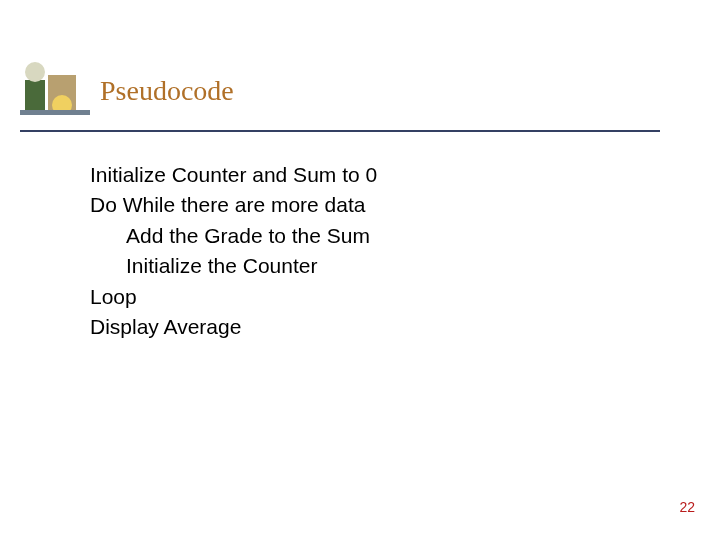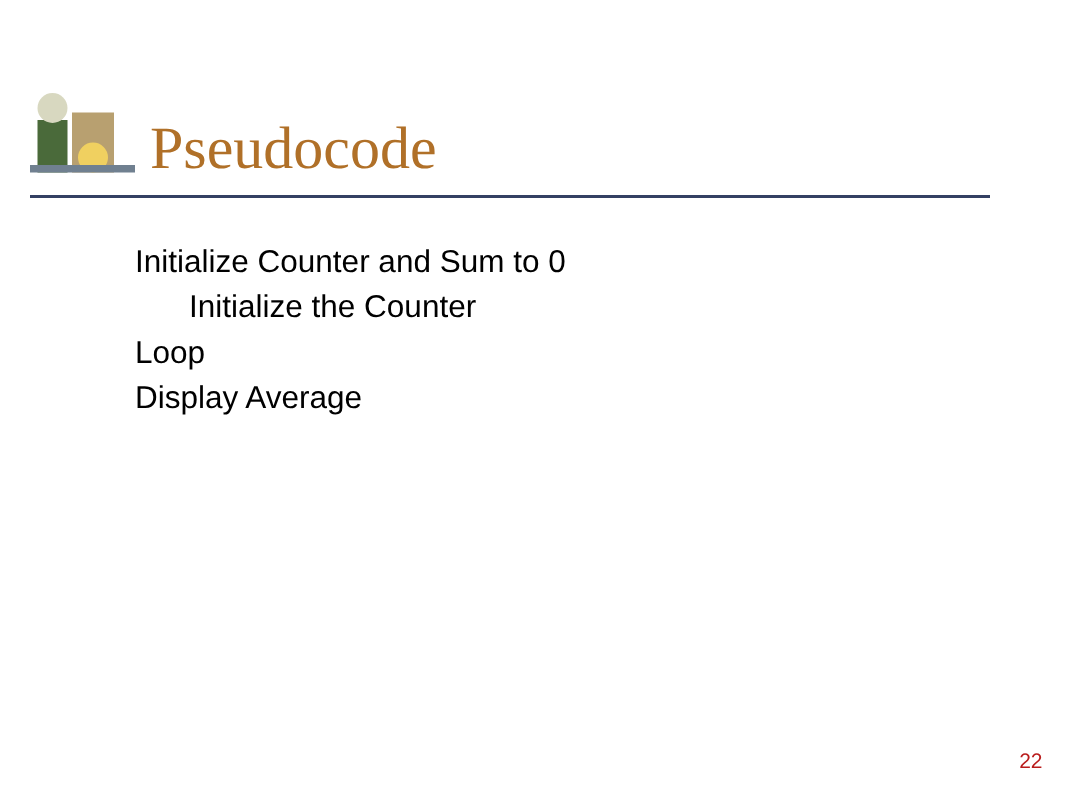--- a/index.html
+++ b/index.html
@@ -17,21 +17,21 @@
     left: 20px;
     top: 60px;
     width: 70px;
     height: 60px;
   }
   .title {
     position: absolute;
     left: 100px;
     top: 75px;
     font-family: "Times New Roman", Times, serif;
-    font-size: 40px;
+    font-size: 28px;
     color: #b07028;
     font-weight: normal;
   }
   .underline {
     position: absolute;
     left: 20px;
     top: 130px;
     width: 640px;
     height: 2px;
     background: #344063;
@@ -70,18 +70,20 @@
     <rect x="0" y="50" width="70" height="5" fill="#708090"></rect>
   </svg>
 </div>
 
 <div class="title">Pseudocode</div>
 
 <div class="underline"></div>
 
 <div class="content">
   <div>Initialize Counter and Sum to 0</div>
+  <div>Do While there are more data</div>
+  <div class="indent">Add the Grade to the Sum</div>
   <div class="indent">Initialize the Counter</div>
   <div>Loop</div>
   <div>Display Average</div>
 </div>
 
 <div class="page-number">22</div>
 
 </body></html>

